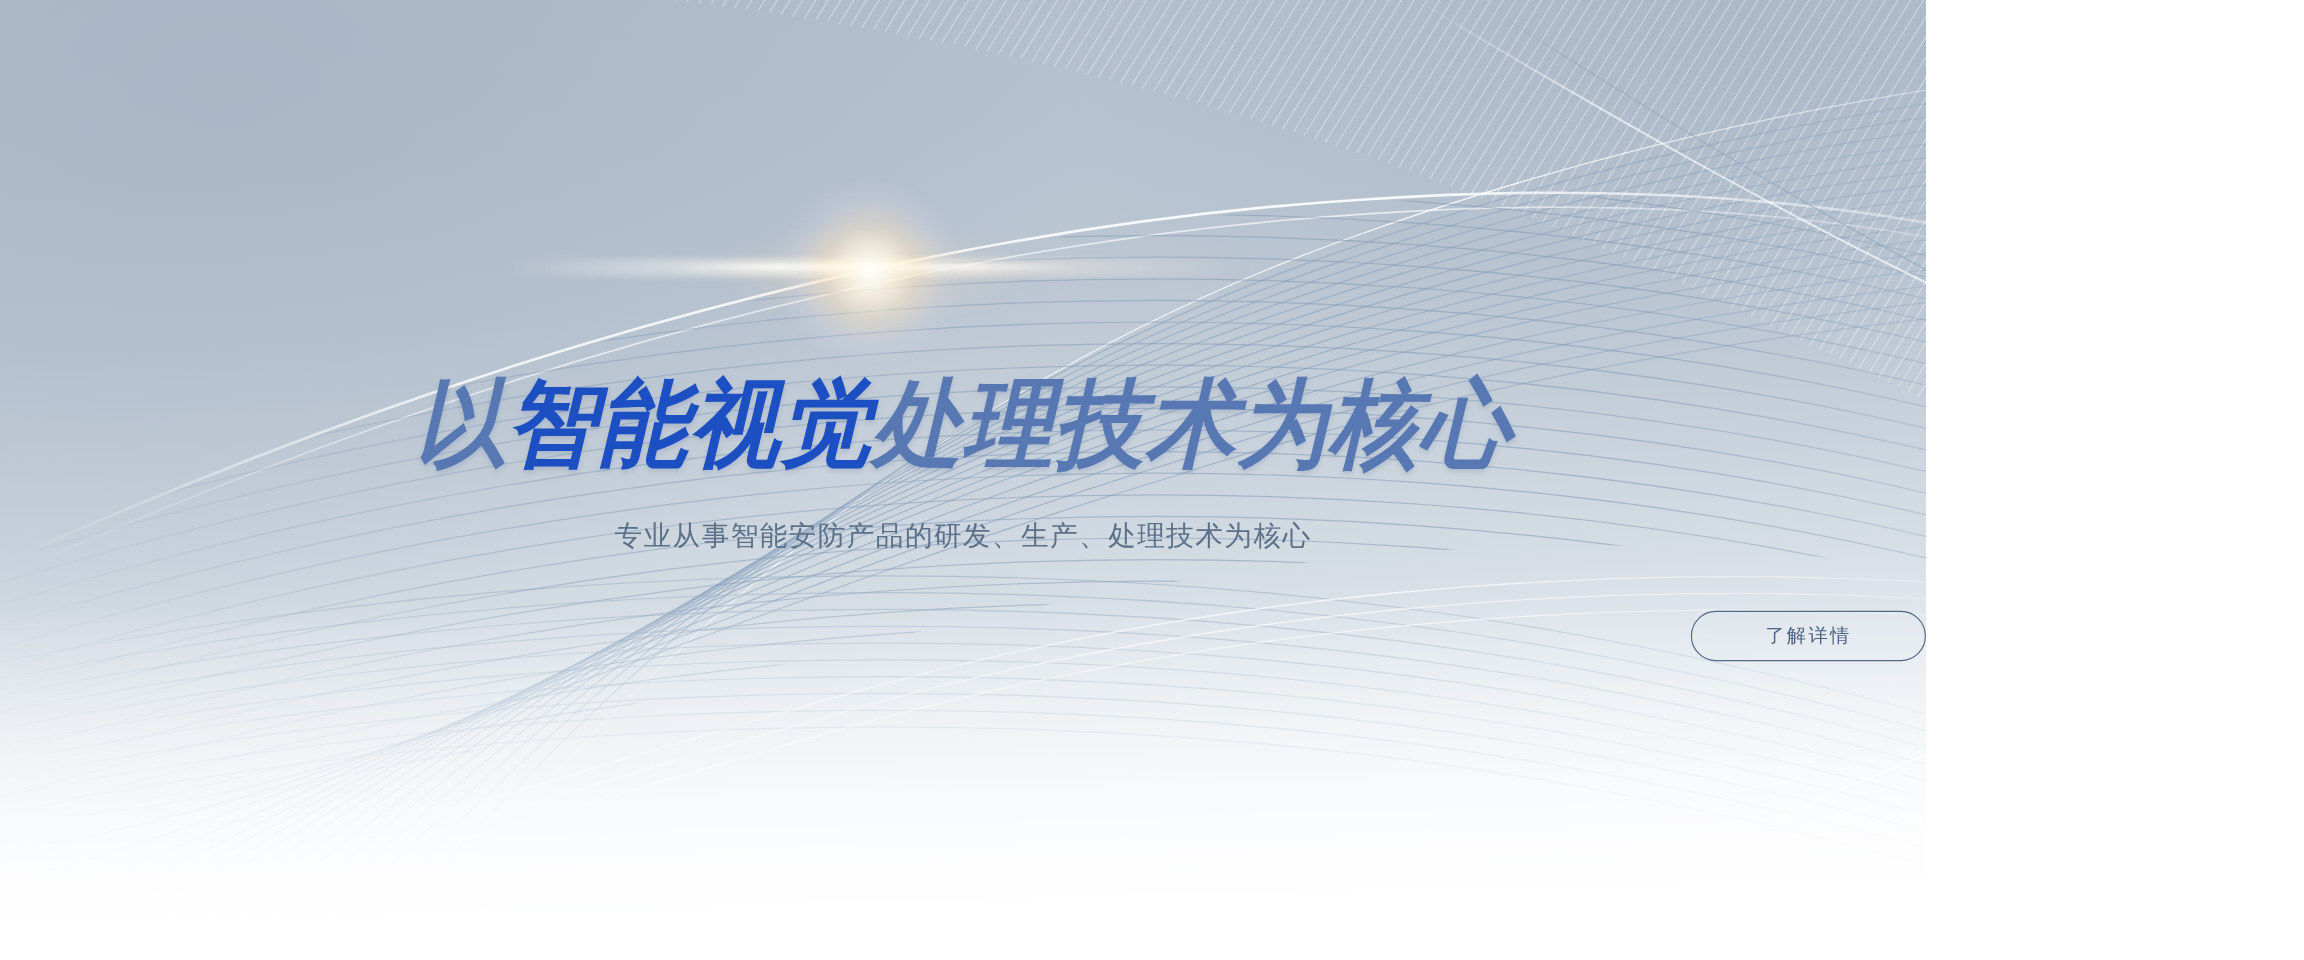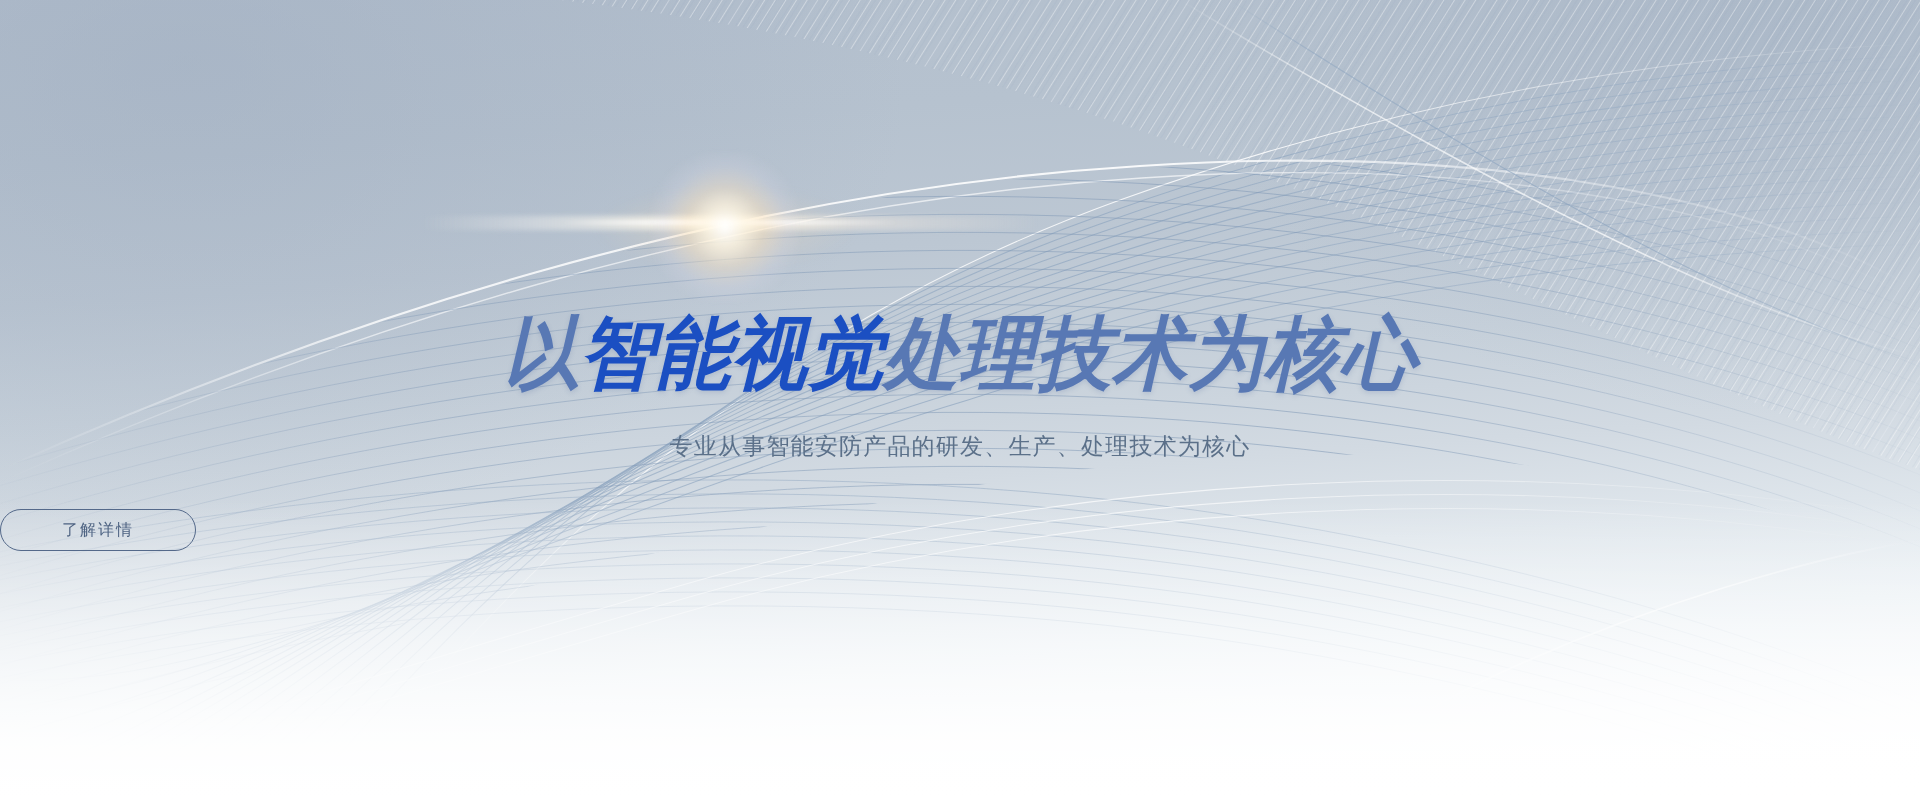--- a/index.html
+++ b/index.html
@@ -4,21 +4,21 @@
 <style>
   html, body {
     margin: 0;
     padding: 0;
     background: #ffffff;
   }
   * { box-sizing: border-box; }
 
   .hero {
     position: relative;
-    width: 1920px;
+    width: 1605px;
     height: 800px;
     overflow: hidden;
     font-family: "Liberation Sans", "DejaVu Sans", sans-serif;
     background: linear-gradient(176deg,
         #b3bfcd 0%,
         #b6c2cf 18%,
         #bcc7d3 33%,
         #c6d0da 46%,
         #d2dae2 58%,
         #dfe6ec 68%,
@@ -141,21 +141,21 @@
     color: #5b7089;
     white-space: nowrap;
     user-select: none;
   }
 
   .cta-wrap {
     position: absolute;
     top: 509px;
     left: 0; right: 0;
     display: flex;
-    justify-content: flex-start;
+    justify-content: flex-end;
   }
   .cta-button {
     display: inline-flex;
     align-items: center;
     justify-content: center;
     width: 196px;
     height: 42px;
     border: 1.5px solid #54698a;
     border-radius: 21px;
     background: transparent;

